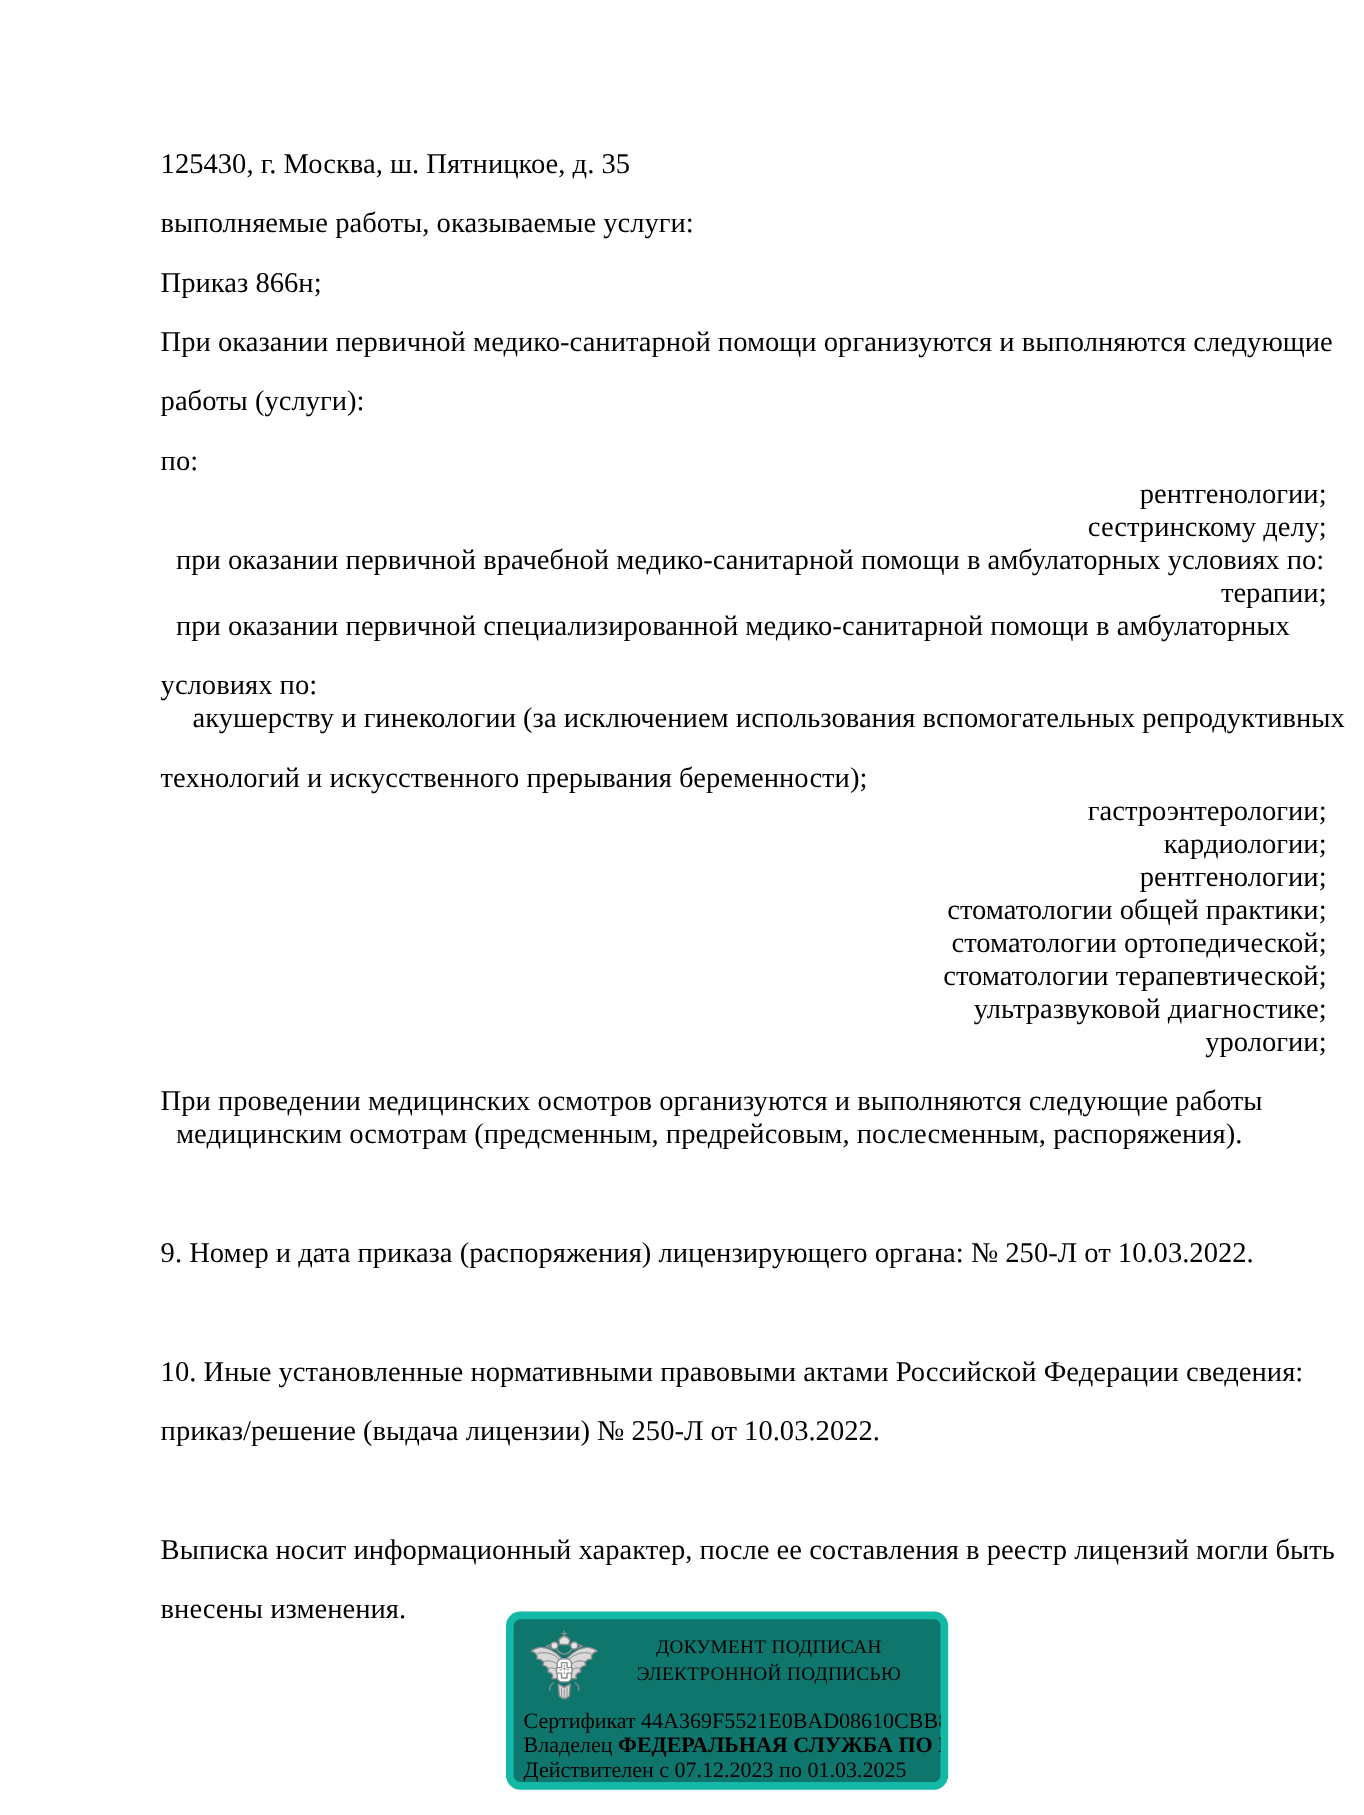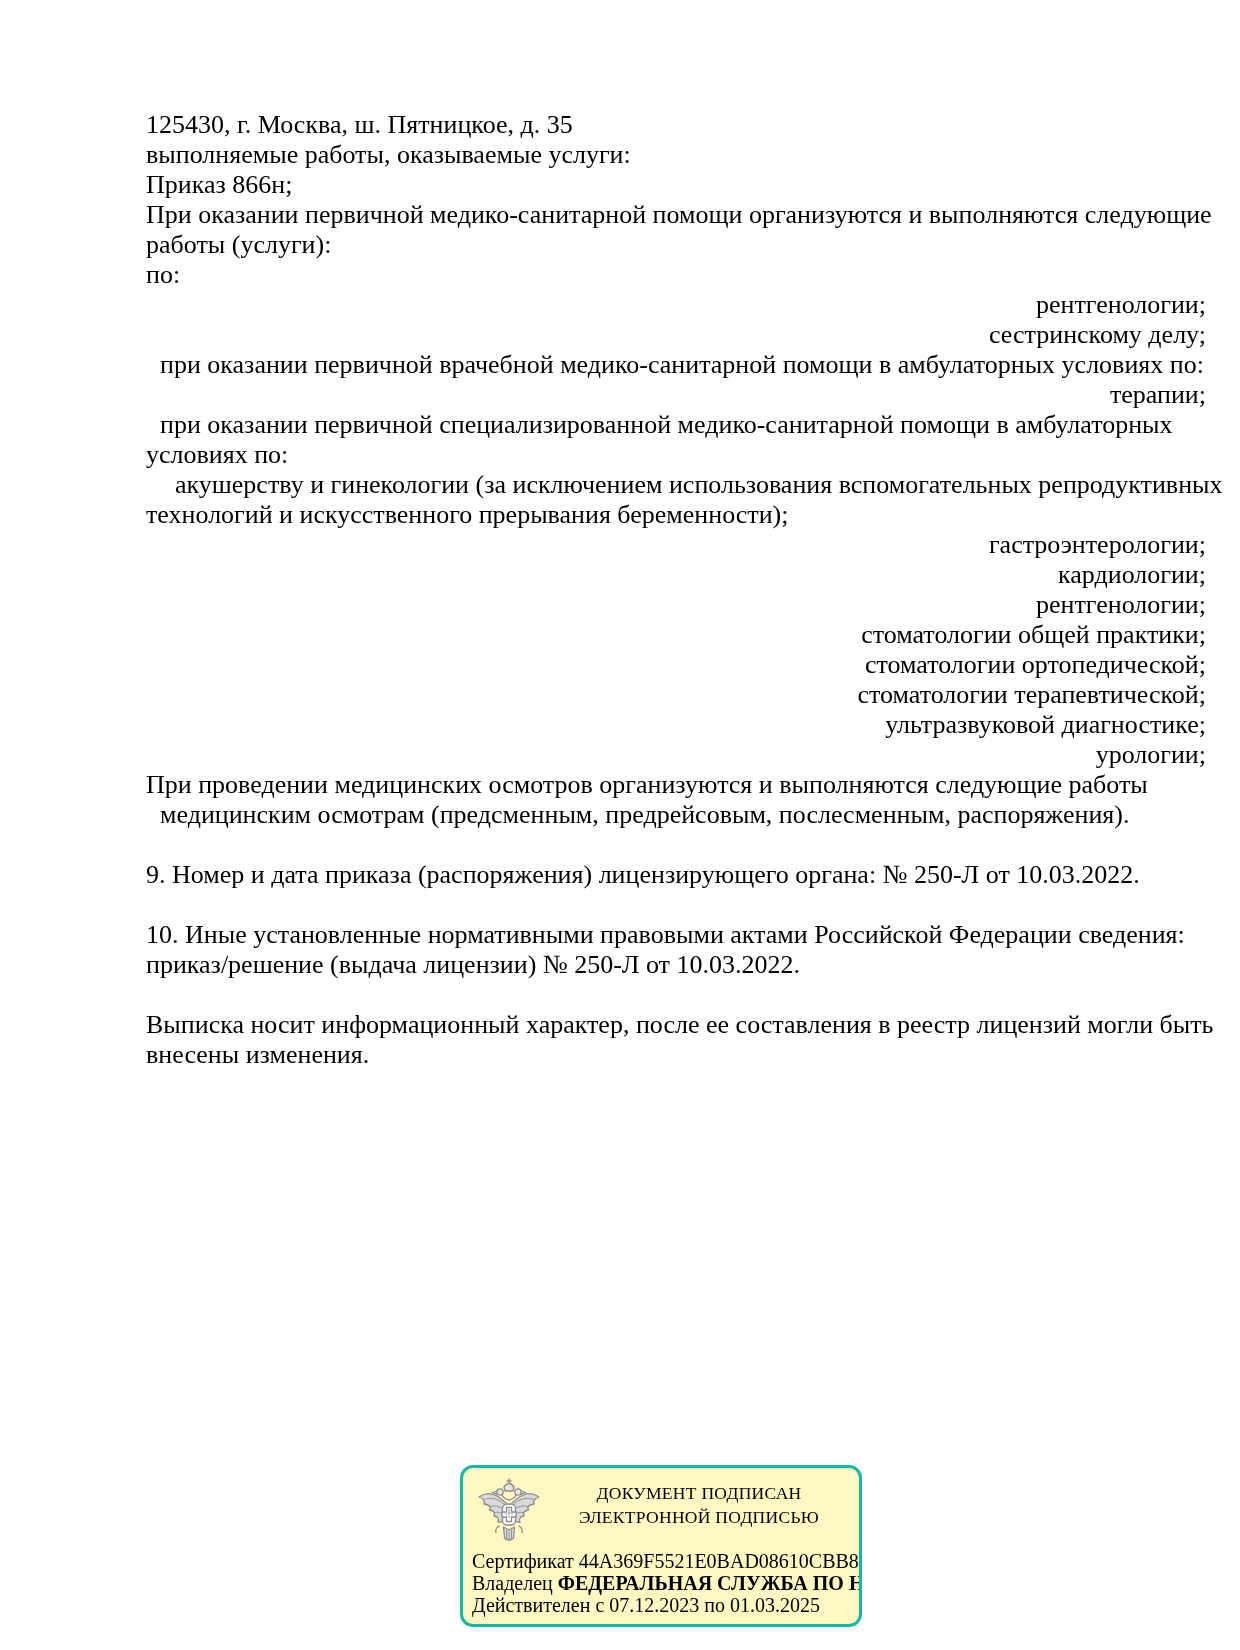--- a/index.html
+++ b/index.html
@@ -22,36 +22,36 @@
     top: 110px;
     width: 1060px;
     font-size: 26px;
     line-height: 30px;
     color: #000000;
   }
   .doc-body .line {
     white-space: pre;
     height: 30px;
   }
-  .doc-body .ind0 { padding-left: 0; }
+  .doc-body .ind0 { padding-left: 0; margin-top: 24px; }
   .doc-body .ind1 { padding-left: 14px; }
   .doc-body .ind2 { padding-left: 29px; text-align: right; }
 
   
   .stamp {
     position: absolute;
     left: 460px;
     top: 1465px;
     width: 402px;
     height: 162px;
-    border: 3px solid #14b8a6;
+    border: 7px solid #14b8a6;
     border-radius: 13px;
     box-sizing: border-box;
     overflow: hidden;
-    background: #fef9c3;
+    background: #0f766e;
   }
   .stamp .emblem {
     position: absolute;
     left: 14px;
     top: 10px;
     width: 64px;
     height: 70px;
   }
   .stamp .stamp-title {
     position: absolute;

